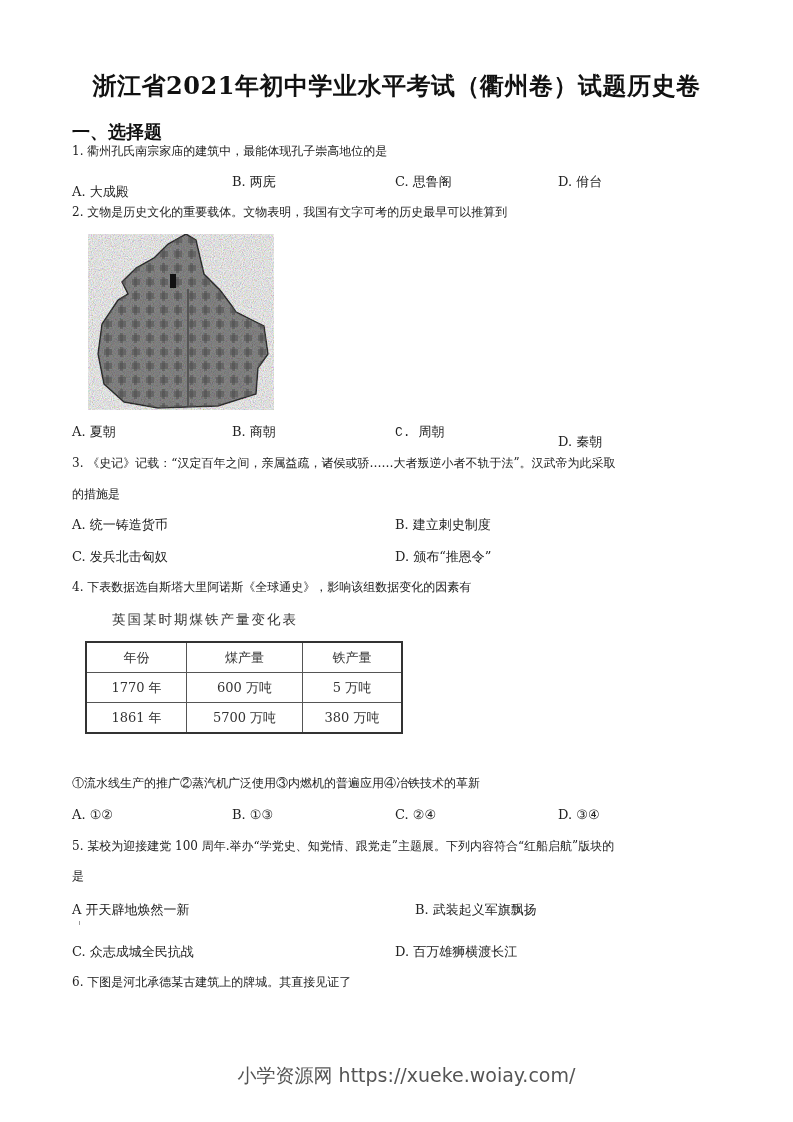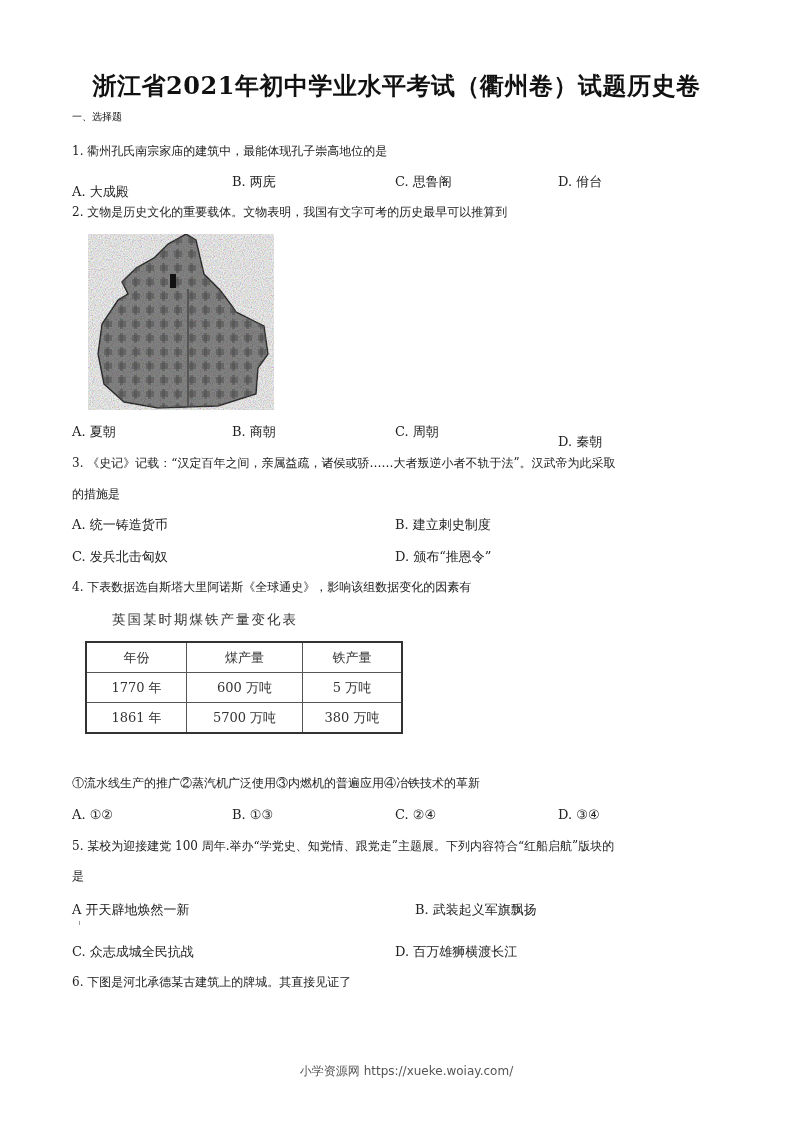--- a/index.html
+++ b/index.html
@@ -8,21 +8,21 @@
       font-family: "DejaVu Serif", "Liberation Serif", serif;
       color: #1a1a1a;
     }
     .abs { position: absolute; }
     .title {
       left: 0; right: 0; top: 70px; text-align: center;
       font-family: "DejaVu Serif", serif; font-weight: bold;
       font-size: 24px; letter-spacing: 0.5px; color: #111;
     }
     .section {
-      left: 72px; top: 110px; font-weight: normal; font-size: 10px;
+      left: 72px; top: 120px; font-weight: bold; font-size: 18px;
       font-family: "DejaVu Sans", sans-serif; color: #111;
     }
     .q { left: 72px; font-size: 12px; white-space: nowrap; color: #222; }
     .opt { font-size: 13px; white-space: nowrap; color: #222; }
     .artifact {
       left: 88px; top: 234px; width: 186px; height: 176px;
     }
     .tbl-caption {
       left: 112px; top: 611px; font-size: 13.5px; letter-spacing: 2px; color: #333;
       font-family: "DejaVu Serif", serif;
@@ -33,21 +33,21 @@
       border: 2px solid #333;
     }
     table.data td, table.data th {
       border: 1px solid #555; height: 29px; text-align: center; font-weight: normal;
       padding: 0 14px;
     }
     table.data th:nth-child(1), table.data td:nth-child(1) { width: 71px; }
     table.data th:nth-child(2), table.data td:nth-child(2) { width: 87px; }
     table.data th:nth-child(3), table.data td:nth-child(3) { width: 70px; }
     .footer {
-      left: 0; right: 0; top: 1063px; text-align: center; font-size: 12px; color: #555;
+      left: 0; right: 0; top: 1063px; text-align: center; font-size: 19px; color: #555;
       font-family: "DejaVu Sans", sans-serif;
       padding-left: 20px;
     }
     .tick { left: 79px; top: 921px; width: 1px; height: 4px; background: #999; }
   </style>
 </head>
 <body>
 
 <div class="abs title">浙江省2021年初中学业水平考试（衢州卷）试题历史卷</div>
 <div class="abs section">一、选择题</div>
@@ -73,21 +73,21 @@
         </filter>
     </defs>
     <path d="M98 0 L108 6 L116 40 L132 56 L144 72 L148 78 L176 92 L180 120 L170 134 L168 160 L130 172 L70 174 L36 168 L16 150 L10 120 L14 90 L30 66 L40 60 L34 48 L48 34 L66 24 L80 10 Z" fill="#8f8f8f" stroke="#333" stroke-width="1.5" filter="url(#rough)"></path>
     <path d="M98 0 L108 6 L116 40 L132 56 L144 72 L148 78 L176 92 L180 120 L170 134 L168 160 L130 172 L70 174 L36 168 L16 150 L10 120 L14 90 L30 66 L40 60 L34 48 L48 34 L66 24 L80 10 Z" fill="url(#glyphs)" opacity="0.85"></path>
     <rect x="82" y="40" width="6" height="14" fill="#111"></rect>
     <line x1="100" y1="55" x2="100" y2="172" stroke="#555" stroke-width="2"></line>
   </svg>
 </div>
 <div class="abs opt" style="left:72px;top:423px;">A.  夏朝</div>
 <div class="abs opt" style="left:232px;top:423px;">B.  商朝</div>
-<div class="abs opt" style="left:395px;top:423px;">C.  周朝</div>
+<div class="abs opt" style="left:395px;top:423px;font-family:Liberation Mono, monospace;">C.  周朝</div>
 <div class="abs opt" style="left:558px;top:433px;">D.  秦朝</div>
 
 <div class="abs q" style="top:455px;">3.  《史记》记载：“汉定百年之间，亲属益疏，诸侯或骄……大者叛逆小者不轨于法”。汉武帝为此采取</div>
 <div class="abs q" style="top:486px;">的措施是</div>
 <div class="abs opt" style="left:72px;top:516px;">A.  统一铸造货币</div>
 <div class="abs opt" style="left:395px;top:516px;">B.  建立刺史制度</div>
 <div class="abs opt" style="left:72px;top:548px;">C.  发兵北击匈奴</div>
 <div class="abs opt" style="left:395px;top:548px;">D.  颁布“推恩令”</div>
 
 <div class="abs q" style="top:579px;">4.  下表数据选自斯塔大里阿诺斯《全球通史》，影响该组数据变化的因素有</div>

